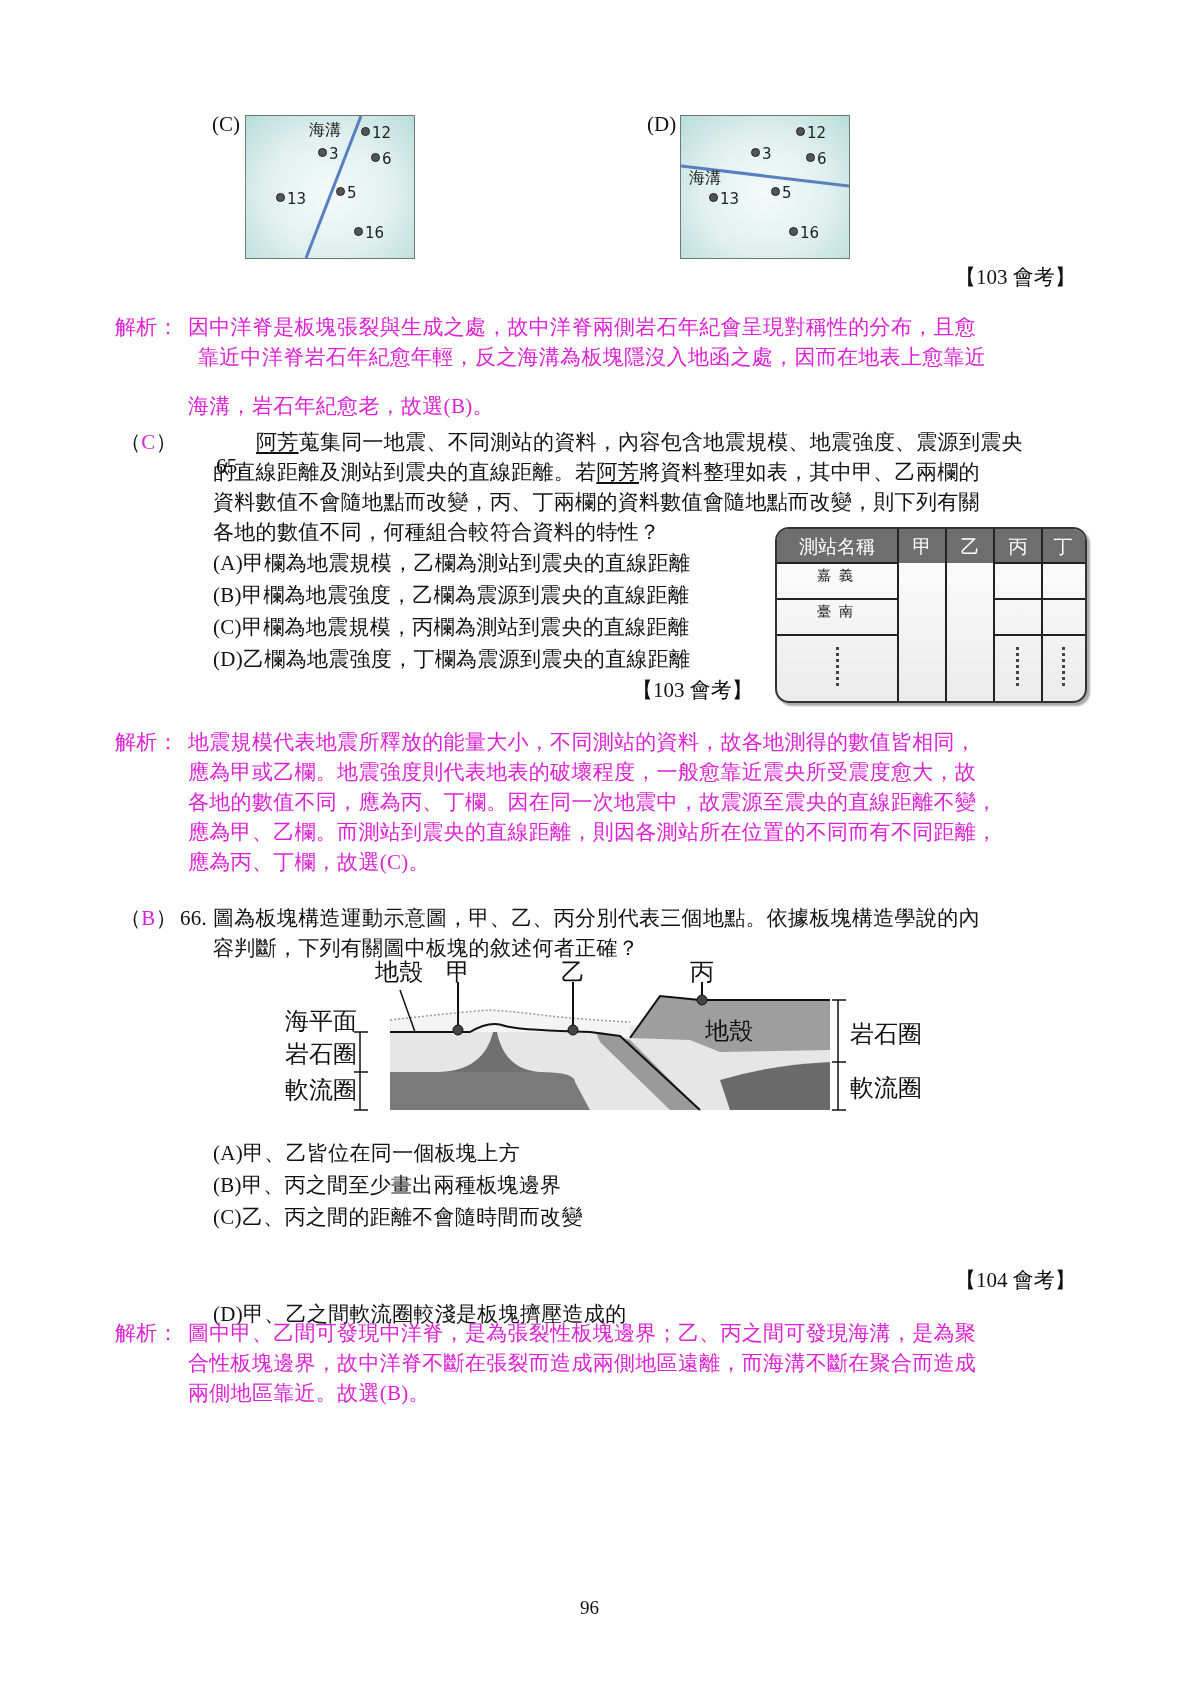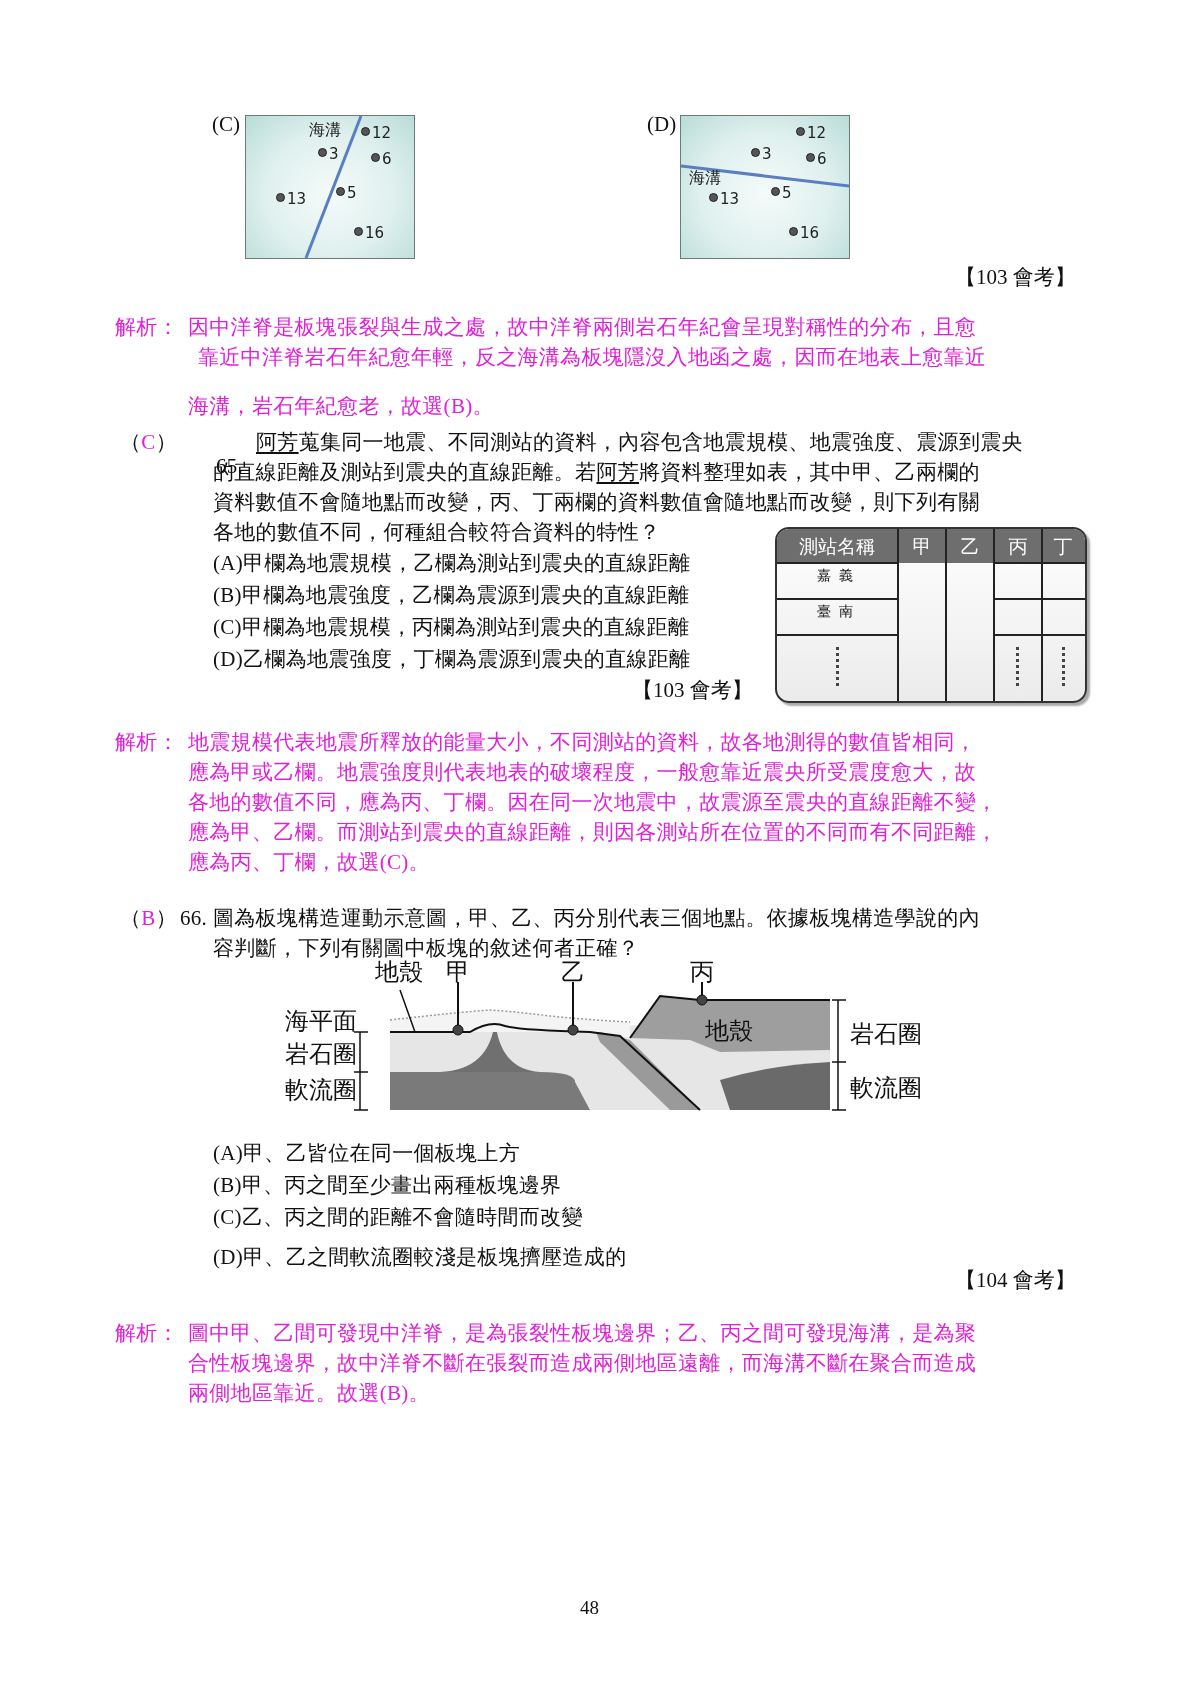--- a/index.html
+++ b/index.html
@@ -194,24 +194,24 @@
     <span class="dlabel" style="left:-5px; top:78px;">岩石圈</span>
     <span class="dlabel" style="left:-5px; top:114px;">軟流圈</span>
     <span class="dlabel" style="left:415px; top:55px;">地殼</span>
     <span class="dlabel" style="left:560px; top:58px;">岩石圈</span>
     <span class="dlabel" style="left:560px; top:112px;">軟流圈</span>
   </div>
 
   <span class="line" style="left:213px; top:1138px;">(A)甲、乙皆位在同一個板塊上方</span>
   <span class="line" style="left:213px; top:1170px;">(B)甲、丙之間至少畫出兩種板塊邊界</span>
   <span class="line" style="left:213px; top:1202px;">(C)乙、丙之間的距離不會隨時間而改變</span>
-  <span class="line" style="left:213px; top:1242px;">(D)甲、乙之間軟流圈較淺是板塊擠壓造成的</span>
+  <span class="line" style="left:213px; top:1299px;">(D)甲、乙之間軟流圈較淺是板塊擠壓造成的</span>
   <span class="source" style="left:955px; top:1266px;">【104 會考】</span>
 </div>
 
 <div>
   <span class="line pink" style="left:115px; top:1318px;">解析：</span>
   <span class="line pink" style="left:188px; top:1318px;">圖中甲、乙間可發現中洋脊，是為張裂性板塊邊界；乙、丙之間可發現海溝，是為聚</span>
   <span class="line pink" style="left:188px; top:1348px;">合性板塊邊界，故中洋脊不斷在張裂而造成兩側地區遠離，而海溝不斷在聚合而造成</span>
   <span class="line pink" style="left:188px; top:1378px;">兩側地區靠近。故選(B)。</span>
 </div>
 
-<span class="pagenum">48</span>
+<span class="pagenum">96</span>
 
 </body></html>

